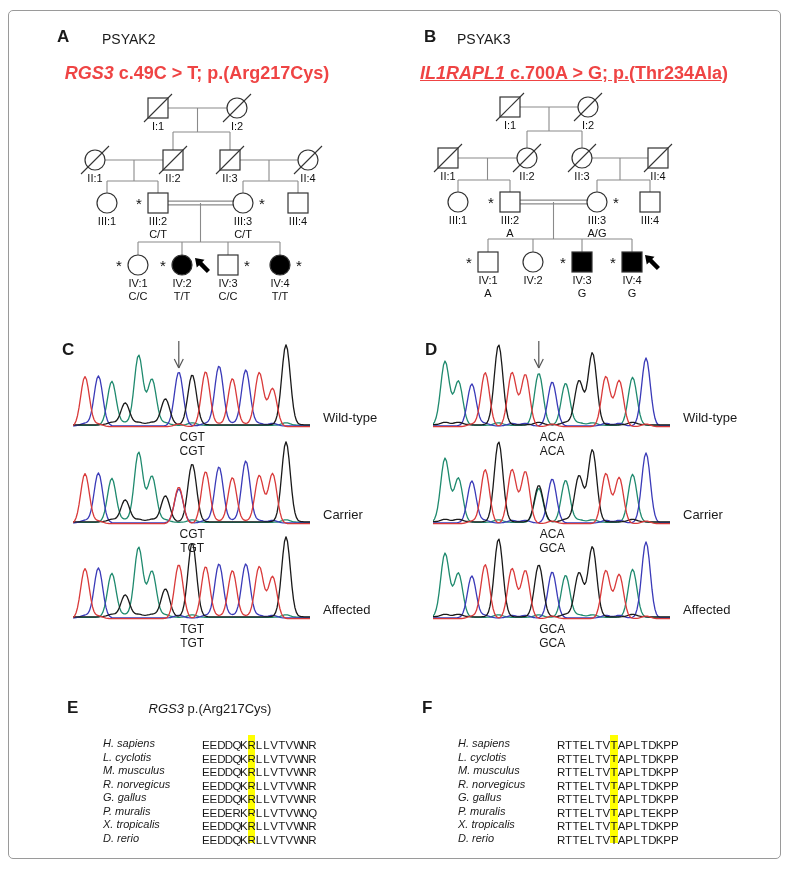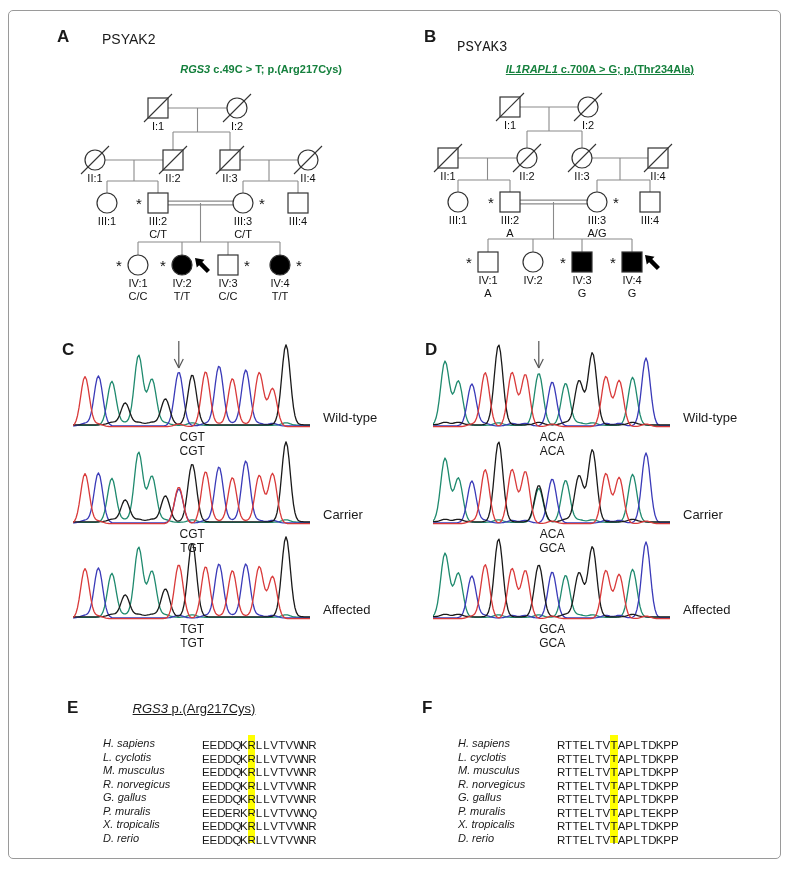--- a/index.html
+++ b/index.html
@@ -3,21 +3,21 @@
 <meta charset="utf-8">
 <style>
   html,body { margin:0; padding:0; background:#fff; }
   body { font-family:"Liberation Sans", sans-serif; color:#111; }
   .page { position:relative; width:790px; height:869px; background:#ffffff; overflow:hidden; }
   .frame { position:absolute; left:8px; top:10px; width:771px; height:847px;
            border:1.5px solid #9a9a9a; border-radius:5px; background:#fff; }
   .abs { position:absolute; }
   .panel-letter { font-size:17px; font-weight:bold; color:#1a1a1a; }
   .fam-title { font-size:14px; text-align:left; color:#1a1a1a; }
-  .mut-line { font-size:11px; font-weight:bold; text-align:right; color:#15803d; white-space:nowrap; }
+  .mut-line { font-size:18px; font-weight:bold; text-align:center; color:#ef4444; white-space:nowrap; }
   .mut-line .gene { font-style:italic; }
   .aln-title { font-size:13px; text-align:center; color:#1a1a1a; white-space:nowrap; }
   .aln-title .gene { font-style:italic; }
   svg text { font-family:"Liberation Sans", sans-serif; }
   .aln-block { }
   .arow { height:13.5px; line-height:21px; white-space:nowrap; }
   .sp { display:inline-block; width:99px; font-style:italic; font-size:11px; color:#1a1a1a; vertical-align:top; }
   .ch { display:inline-block; width:7.6px; height:13.5px; text-align:center; font-size:11.5px; color:#1a1a1a; }
   .hl { background:#ffff00; }
 </style>
@@ -28,21 +28,21 @@
   <div class="frame"></div>
 
   <div class="abs panel-letter" style="left:57px; top:27px;">A</div>
   <div class="abs fam-title" style="left:102px; top:31px; width:200px;">PSYAK2</div>
   <div class="abs mut-line" style="left:52px; top:63px; width:290px;">
     <span class="gene">RGS3</span>
     <span>c.49C &gt; T; p.(Arg217Cys)</span>
   </div>
 
   <div class="abs panel-letter" style="left:424px; top:27px;">B</div>
-  <div class="abs fam-title" style="left:457px; top:39px; width:200px;font-family:Liberation Mono, monospace;">PSYAK3</div>
+  <div class="abs fam-title" style="left:457px; top:31px; width:200px;">PSYAK3</div>
   <div class="abs mut-line" style="left:420px; top:63px; width:274px;text-decoration:underline;">
     <span class="gene">IL1RAPL1</span>
     <span>c.700A &gt; G; p.(Thr234Ala)</span>
   </div>
 
   <svg id="ped-A" class="abs" style="left:40px; top:85px;" width="370" height="225">
       <line x1="118" y1="23" x2="197" y2="23" stroke="#8a8a8a" stroke-width="1.1"></line>
       <line x1="157.5" y1="23" x2="157.5" y2="47" stroke="#8a8a8a" stroke-width="1.1"></line>
       <line x1="133" y1="47" x2="190" y2="47" stroke="#8a8a8a" stroke-width="1.1"></line>
       <line x1="133" y1="47" x2="133" y2="75" stroke="#8a8a8a" stroke-width="1.1"></line>
@@ -306,21 +306,21 @@
         <path d="M0.0,277.9L1.5,277.9L3.0,277.9L4.5,277.9L6.0,277.9L7.5,277.9L9.0,277.9L10.5,277.9L12.0,277.9L13.5,277.9L15.0,277.9L16.5,277.9L18.0,277.9L19.5,277.9L21.0,277.9L22.5,277.9L24.0,277.8L25.5,277.5L27.0,276.9L28.5,275.5L30.0,272.7L31.5,268.0L33.0,261.0L34.5,252.4L36.0,243.9L37.5,237.8L39.0,235.9L40.5,239.0L42.0,245.9L43.5,254.5L45.0,262.4L46.5,268.4L48.0,272.1L49.5,273.9L51.0,274.7L52.5,275.1L54.0,275.5L55.5,276.0L57.0,276.6L58.5,277.0L60.0,277.4L61.5,277.7L63.0,277.8L64.5,277.8L66.0,277.9L67.5,277.8L69.0,277.7L70.5,277.5L72.0,277.2L73.5,276.8L75.0,276.3L76.5,275.8L78.0,275.5L79.5,275.4L81.0,275.6L82.5,275.9L84.0,276.3L85.5,276.4L87.0,276.3L88.5,276.0L90.0,275.7L91.5,275.4L93.0,275.4L94.5,275.7L96.0,276.1L97.5,276.7L99.0,277.1L100.5,277.5L102.0,277.7L103.5,277.8L105.0,277.7L106.5,277.3L108.0,276.3L109.5,274.3L111.0,270.4L112.5,264.2L114.0,255.8L115.5,246.1L117.0,237.5L118.5,232.5L120.0,232.7L121.5,238.0L123.0,246.8L124.5,256.4L126.0,264.7L127.5,270.8L129.0,274.5L130.5,276.4L132.0,277.4L133.5,277.7L135.0,277.8L136.5,277.9L138.0,277.9L139.5,277.9L141.0,277.9L142.5,277.9L144.0,277.9L145.5,277.9L147.0,277.9L148.5,277.9L150.0,277.9L151.5,277.9L153.0,277.9L154.5,277.9L156.0,277.9L157.5,277.9L159.0,277.9L160.5,277.9L162.0,277.8L163.5,277.7L165.0,277.4L166.5,277.0L168.0,276.6L169.5,276.0L171.0,275.6L172.5,275.4L174.0,275.5L175.5,275.7L177.0,276.1L178.5,276.4L180.0,276.4L181.5,276.2L183.0,275.9L184.5,275.5L186.0,275.4L187.5,275.5L189.0,275.9L190.5,276.4L192.0,276.9L193.5,277.3L195.0,277.6L196.5,277.7L198.0,277.7L199.5,277.3L201.0,276.3L202.5,274.0L204.0,269.4L205.5,261.3L207.0,249.2L208.5,233.9L210.0,218.3L211.5,206.4L213.0,201.9L214.5,206.4L216.0,218.3L217.5,233.9L219.0,249.2L220.5,261.3L222.0,269.4L223.5,274.0L225.0,276.4L226.5,277.3L228.0,277.7L229.5,277.9L231.0,277.9L232.5,277.9L234.0,277.9L235.5,277.9L237.0,277.9" fill="none" stroke="#3a3ab8" stroke-width="1.3" stroke-linejoin="round"></path>
         <path d="M0.0,276.7L1.5,276.7L3.0,276.5L4.5,276.3L6.0,275.9L7.5,275.4L9.0,274.8L10.5,274.4L12.0,274.3L13.5,274.4L15.0,274.7L16.5,275.1L18.0,275.3L19.5,275.3L21.0,275.0L22.5,274.7L24.0,274.4L25.5,274.3L27.0,274.5L28.5,274.9L30.0,275.4L31.5,275.9L33.0,276.3L34.5,276.5L36.0,276.7L37.5,276.8L39.0,276.8L40.5,276.8L42.0,276.8L43.5,276.8L45.0,276.8L46.5,276.8L48.0,276.8L49.5,276.7L51.0,276.6L52.5,276.0L54.0,274.7L55.5,271.9L57.0,266.2L58.5,256.8L60.0,243.4L61.5,227.3L63.0,211.8L64.5,201.3L66.0,199.1L67.5,206.1L69.0,219.7L70.5,236.1L72.0,251.0L73.5,262.4L75.0,269.6L76.5,273.7L78.0,275.6L79.5,276.4L81.0,276.7L82.5,276.8L84.0,276.8L85.5,276.8L87.0,276.8L88.5,276.8L90.0,276.7L91.5,276.6L93.0,276.2L94.5,275.2L96.0,272.9L97.5,268.7L99.0,261.9L100.5,252.5L102.0,241.6L103.5,231.7L105.0,225.7L106.5,225.5L108.0,231.2L109.5,240.9L111.0,251.8L112.5,261.4L114.0,268.4L115.5,272.7L117.0,275.0L118.5,276.1L120.0,276.5L121.5,276.6L123.0,276.6L124.5,276.4L126.0,276.0L127.5,275.6L129.0,275.0L130.5,274.5L132.0,274.1L133.5,273.7L135.0,273.0L136.5,271.3L138.0,267.9L139.5,262.1L141.0,254.0L142.5,245.0L144.0,237.1L145.5,232.7L147.0,232.9L148.5,236.8L150.0,241.8L151.5,244.4L153.0,242.0L154.5,234.0L156.0,222.6L157.5,212.1L159.0,206.6L160.5,208.9L162.0,218.5L163.5,232.4L165.0,246.8L166.5,258.9L168.0,267.3L169.5,272.4L171.0,275.0L172.5,276.1L174.0,276.6L175.5,276.7L177.0,276.8L178.5,276.8L180.0,276.8L181.5,276.8L183.0,276.8L184.5,276.8L186.0,276.8L187.5,276.8L189.0,276.7L190.5,276.5L192.0,276.3L193.5,275.9L195.0,275.4L196.5,274.9L198.0,274.5L199.5,274.3L201.0,274.4L202.5,274.8L204.0,275.3L205.5,275.8L207.0,276.2L208.5,276.5L210.0,276.7L211.5,276.7L213.0,276.8L214.5,276.8L216.0,276.8L217.5,276.8L219.0,276.8L220.5,276.8L222.0,276.8L223.5,276.8L225.0,276.8L226.5,276.8L228.0,276.8L229.5,276.8L231.0,276.8L232.5,276.8L234.0,276.8L235.5,276.8L237.0,276.8" fill="none" stroke="#1a1a1a" stroke-width="1.3" stroke-linejoin="round"></path>
         <path d="M0.0,278.6L1.5,278.6L3.0,278.6L4.5,278.6L6.0,278.6L7.5,278.6L9.0,278.6L10.5,278.6L12.0,278.6L13.5,278.6L15.0,278.6L16.5,278.6L18.0,278.6L19.5,278.6L21.0,278.6L22.5,278.6L24.0,278.6L25.5,278.6L27.0,278.5L28.5,278.5L30.0,278.3L31.5,278.0L33.0,277.6L34.5,277.1L36.0,276.5L37.5,276.1L39.0,275.6L40.5,275.0L42.0,273.5L43.5,270.3L45.0,264.4L46.5,255.7L48.0,244.8L49.5,234.1L51.0,226.6L52.5,224.7L54.0,229.1L55.5,238.4L57.0,249.6L58.5,260.1L60.0,268.2L61.5,273.4L63.0,276.2L64.5,277.5L66.0,277.8L67.5,277.1L69.0,275.2L70.5,271.5L72.0,265.3L73.5,256.5L75.0,246.1L76.5,236.3L78.0,229.8L79.5,228.4L81.0,232.3L82.5,239.3L84.0,246.0L85.5,249.4L87.0,247.9L88.5,242.4L90.0,235.6L91.5,230.9L93.0,230.8L94.5,235.9L96.0,244.8L97.5,254.8L99.0,263.8L100.5,270.5L102.0,274.6L103.5,276.9L105.0,277.9L106.5,278.3L108.0,278.4L109.5,278.4L111.0,278.2L112.5,277.9L114.0,277.4L115.5,276.9L117.0,276.4L118.5,276.1L120.0,276.1L121.5,276.4L123.0,276.9L124.5,277.4L126.0,277.9L127.5,278.2L129.0,278.4L130.5,278.5L132.0,278.6L133.5,278.6L135.0,278.6L136.5,278.6L138.0,278.6L139.5,278.6L141.0,278.6L142.5,278.6L144.0,278.6L145.5,278.6L147.0,278.6L148.5,278.6L150.0,278.6L151.5,278.6L153.0,278.6L154.5,278.6L156.0,278.6L157.5,278.5L159.0,278.3L160.5,277.8L162.0,276.6L163.5,274.0L165.0,269.3L166.5,262.2L168.0,252.9L169.5,242.8L171.0,234.5L172.5,230.4L174.0,231.6L175.5,237.2L177.0,244.3L178.5,249.8L180.0,251.2L181.5,248.2L183.0,242.4L184.5,236.7L186.0,234.2L187.5,236.4L189.0,243.0L190.5,251.9L192.0,260.9L193.5,268.2L195.0,273.2L196.5,276.1L198.0,277.6L199.5,278.2L201.0,278.4L202.5,278.4L204.0,278.3L205.5,278.1L207.0,277.7L208.5,277.2L210.0,276.6L211.5,276.2L213.0,276.1L214.5,276.2L216.0,276.6L217.5,277.2L219.0,277.7L220.5,278.1L222.0,278.3L223.5,278.5L225.0,278.5L226.5,278.6L228.0,278.6L229.5,278.6L231.0,278.6L232.5,278.6L234.0,278.6L235.5,278.6L237.0,278.6" fill="none" stroke="#d93a3a" stroke-width="1.3" stroke-linejoin="round"></path>
         <text x="119.2" y="293" font-size="12" text-anchor="middle" fill="#1a1a1a">GCA</text>
         <text x="119.2" y="307" font-size="12" text-anchor="middle" fill="#1a1a1a">GCA</text>
         <text x="250" y="274" font-size="13" text-anchor="start" fill="#1a1a1a">Affected</text>
       </g>
     </svg>
 
   <div class="abs panel-letter" style="left:67px; top:698px;">E</div>
-  <div class="abs aln-title" style="left:94px; top:701px; width:200px;text-decoration:underline;">
+  <div class="abs aln-title" style="left:110px; top:701px; width:200px;">
     <span class="gene">RGS3</span>
     <span>p.(Arg217Cys)</span>
   </div>
   <div id="aln-E" class="abs aln-block" style="left:103px; top:733px;">
       <div class="arow"><span class="sp">H. sapiens</span><span><span class="ch">E</span><span class="ch">E</span><span class="ch">D</span><span class="ch">D</span><span class="ch">Q</span><span class="ch">K</span><span class="ch hl">R</span><span class="ch">L</span><span class="ch">L</span><span class="ch">V</span><span class="ch">T</span><span class="ch">V</span><span class="ch">W</span><span class="ch">N</span><span class="ch">R</span></span></div>
       <div class="arow"><span class="sp">L. cyclotis</span><span><span class="ch">E</span><span class="ch">E</span><span class="ch">D</span><span class="ch">D</span><span class="ch">Q</span><span class="ch">K</span><span class="ch hl">R</span><span class="ch">L</span><span class="ch">L</span><span class="ch">V</span><span class="ch">T</span><span class="ch">V</span><span class="ch">W</span><span class="ch">N</span><span class="ch">R</span></span></div>
       <div class="arow"><span class="sp">M. musculus</span><span><span class="ch">E</span><span class="ch">E</span><span class="ch">D</span><span class="ch">D</span><span class="ch">Q</span><span class="ch">K</span><span class="ch hl">R</span><span class="ch">L</span><span class="ch">L</span><span class="ch">V</span><span class="ch">T</span><span class="ch">V</span><span class="ch">W</span><span class="ch">N</span><span class="ch">R</span></span></div>
       <div class="arow"><span class="sp">R. norvegicus</span><span><span class="ch">E</span><span class="ch">E</span><span class="ch">D</span><span class="ch">D</span><span class="ch">Q</span><span class="ch">K</span><span class="ch hl">R</span><span class="ch">L</span><span class="ch">L</span><span class="ch">V</span><span class="ch">T</span><span class="ch">V</span><span class="ch">W</span><span class="ch">N</span><span class="ch">R</span></span></div>
       <div class="arow"><span class="sp">G. gallus</span><span><span class="ch">E</span><span class="ch">E</span><span class="ch">D</span><span class="ch">D</span><span class="ch">Q</span><span class="ch">K</span><span class="ch hl">R</span><span class="ch">L</span><span class="ch">L</span><span class="ch">V</span><span class="ch">T</span><span class="ch">V</span><span class="ch">W</span><span class="ch">N</span><span class="ch">R</span></span></div>
       <div class="arow"><span class="sp">P. muralis</span><span><span class="ch">E</span><span class="ch">E</span><span class="ch">D</span><span class="ch">E</span><span class="ch">R</span><span class="ch">K</span><span class="ch hl">R</span><span class="ch">L</span><span class="ch">L</span><span class="ch">V</span><span class="ch">T</span><span class="ch">V</span><span class="ch">W</span><span class="ch">N</span><span class="ch">Q</span></span></div>

